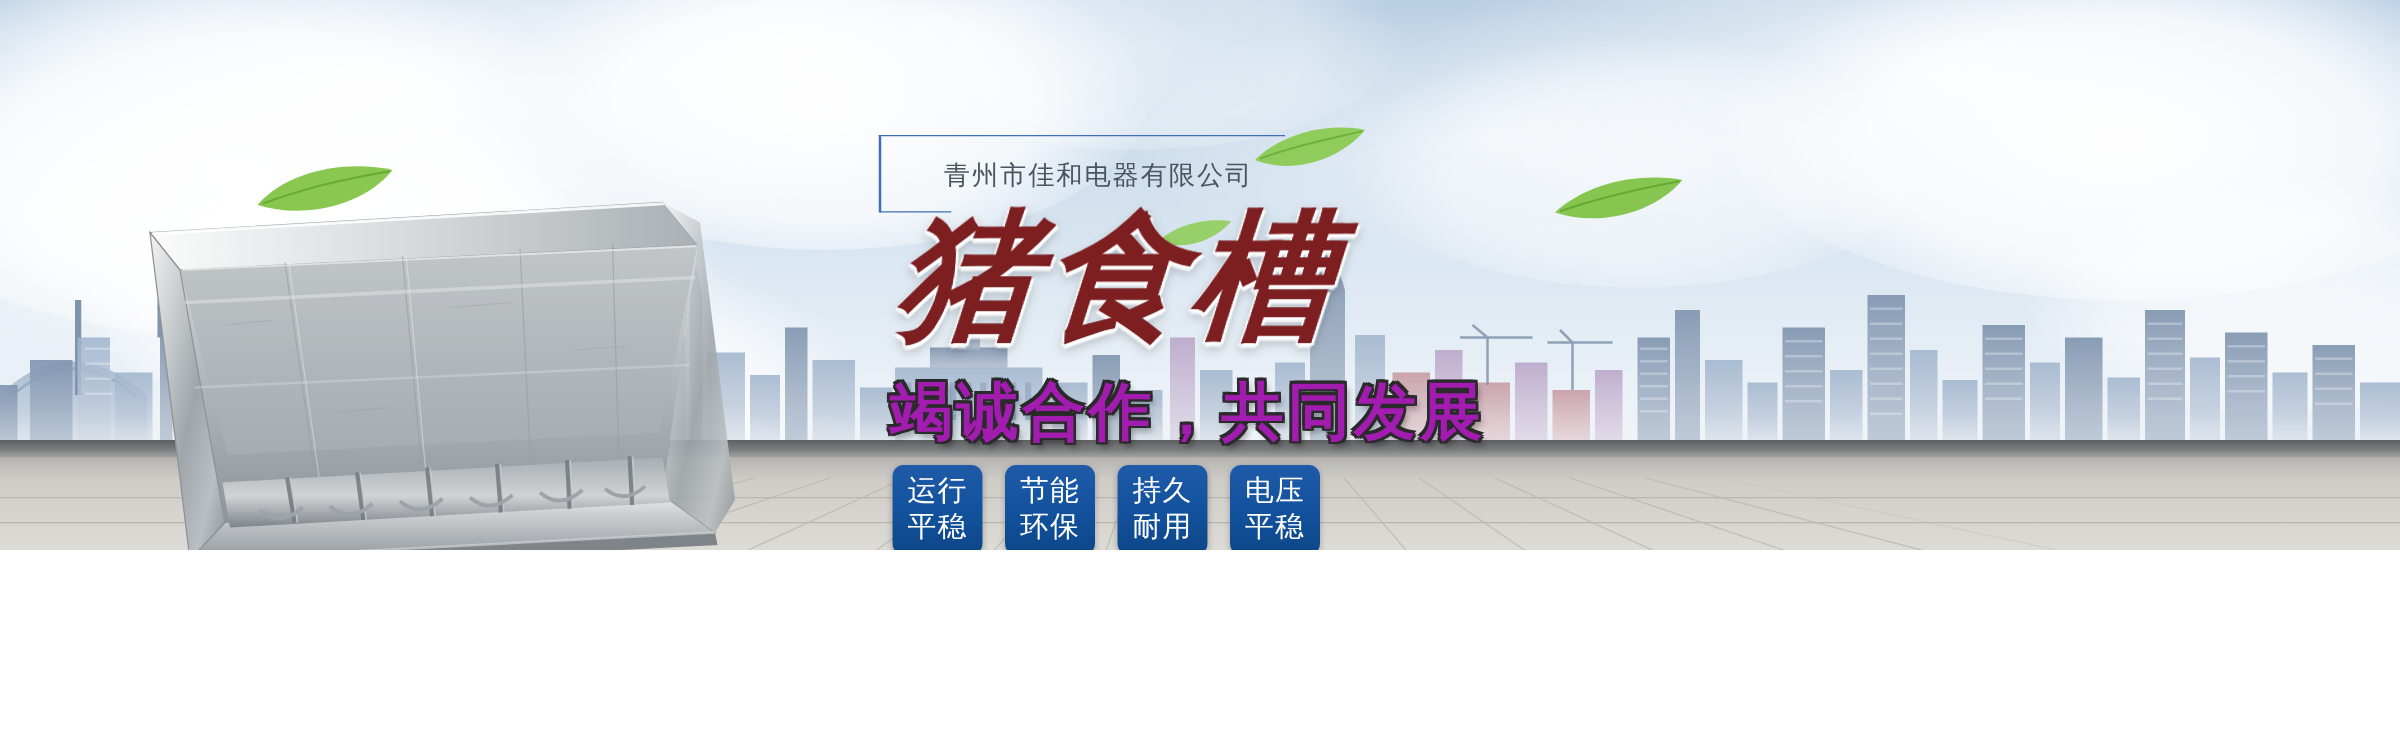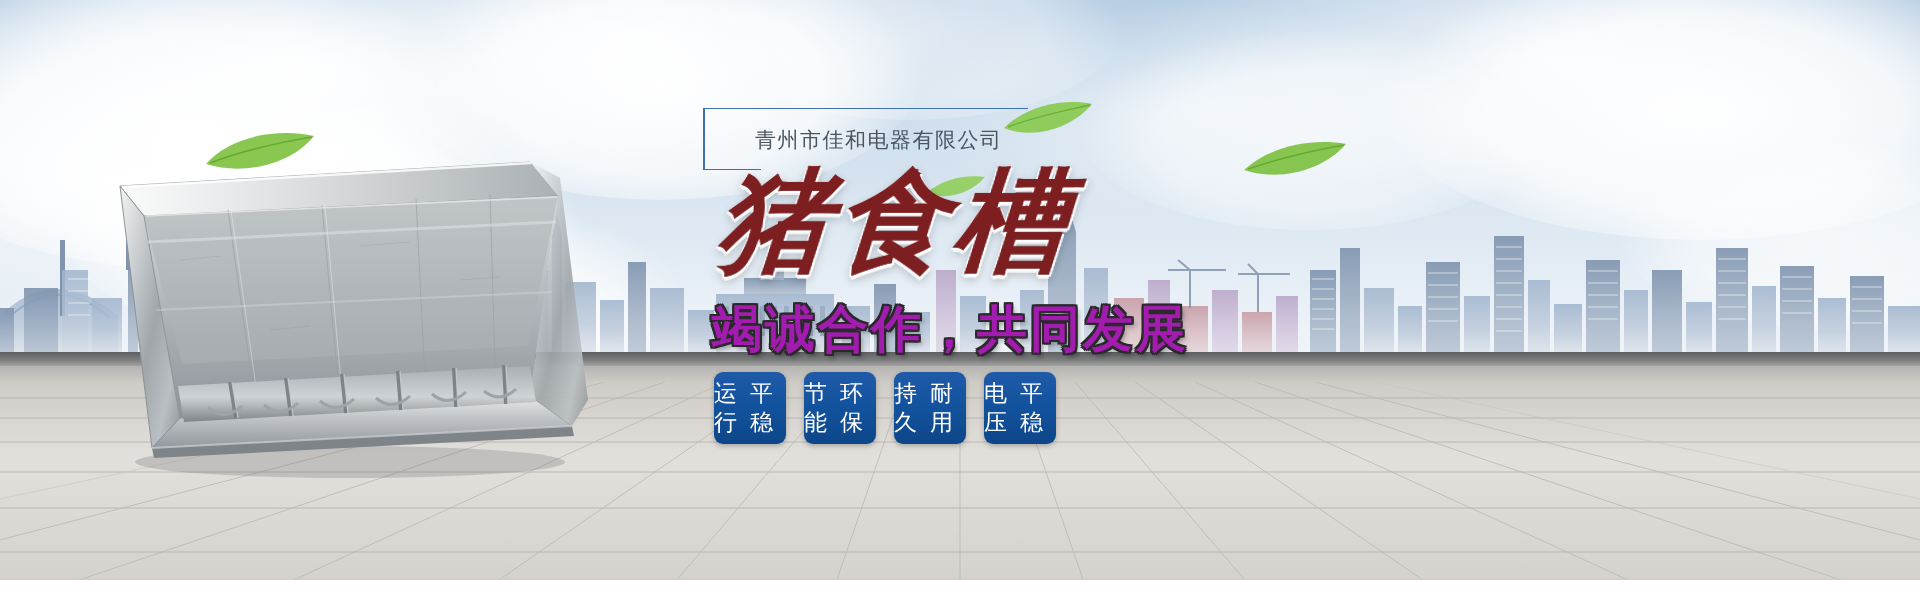--- a/index.html
+++ b/index.html
@@ -3,21 +3,21 @@
 <meta charset="utf-8">
 <style>
   * { margin:0; padding:0; box-sizing:border-box; }
   html, body {
     width:1920px; height:600px;
     overflow:hidden;
     font-family:"Liberation Sans", sans-serif;
   }
   .banner {
     position:relative;
-    width:1920px; height:580px;
+    width:1920px; height:440px;
     overflow:hidden;
     background:#dfe8f2;
   }
 
   
   .sky {
     position:absolute; left:0; top:0; width:1920px; height:430px;
     background:
       radial-gradient(ellipse 700px 260px at 300px 70px, rgba(255,255,255,.95) 0%, rgba(255,255,255,0) 62%),
       radial-gradient(ellipse 520px 200px at 120px 180px, rgba(255,255,255,.9) 0%, rgba(255,255,255,0) 65%),
@@ -132,21 +132,21 @@
   }
 
   .badges {
     position:absolute; left:14px; top:272px;
     display:flex; gap:18px;
   }
   .badge {
     width:72px; height:72px;
     background:linear-gradient(to bottom,#1f5aa8 0%, #12529d 50%, #0d4688 100%);
     border-radius:9px;
-    display:flex; flex-direction:row;
+    display:flex; flex-direction:column;
     align-items:center; justify-content:center;
     box-shadow:0 2px 5px rgba(0,0,0,.25);
   }
   .badge span {
     color:#fff; font-size:23px; line-height:1.28;
     font-family:"DejaVu Sans","Liberation Sans",sans-serif;
     letter-spacing:1px; font-weight:400;
   }
 </style>
 </head>

